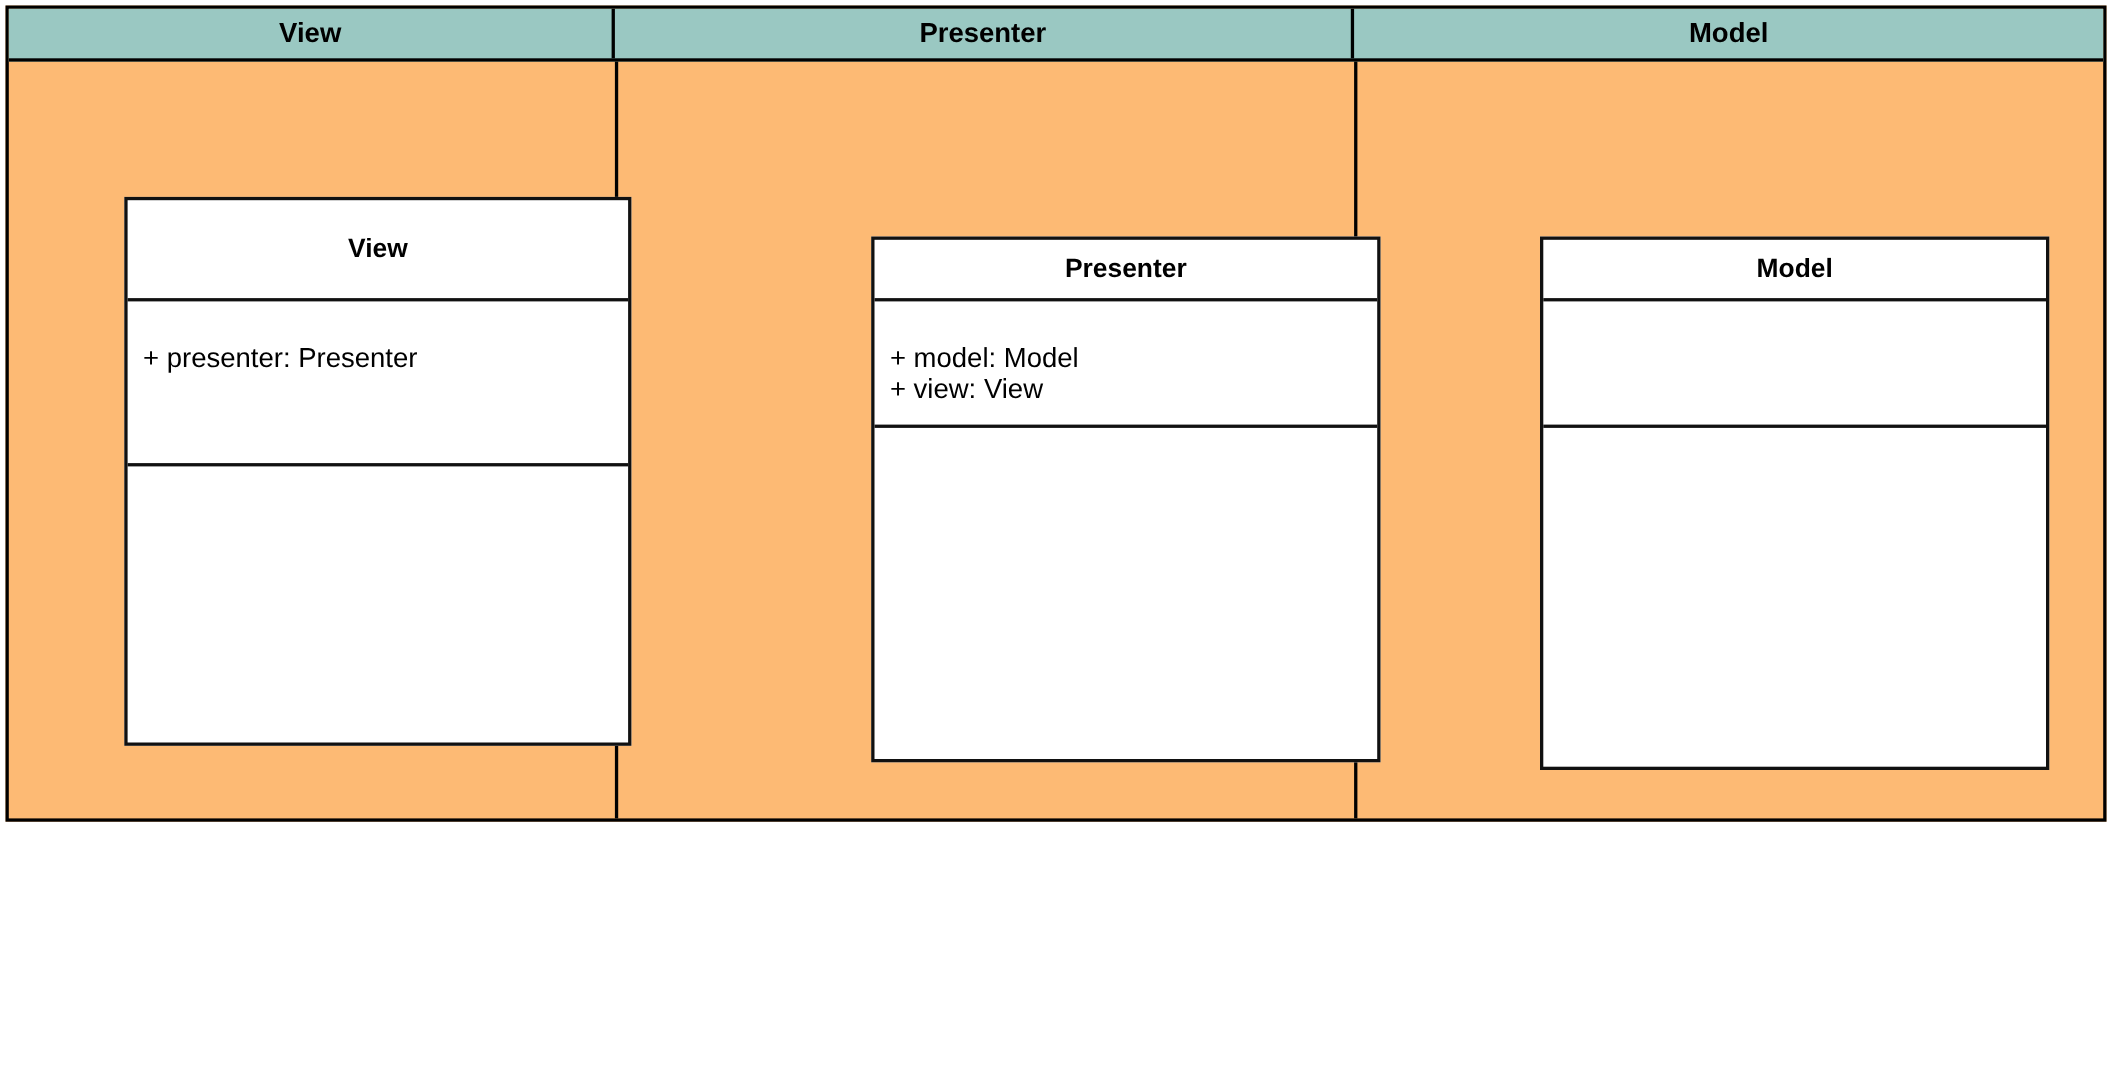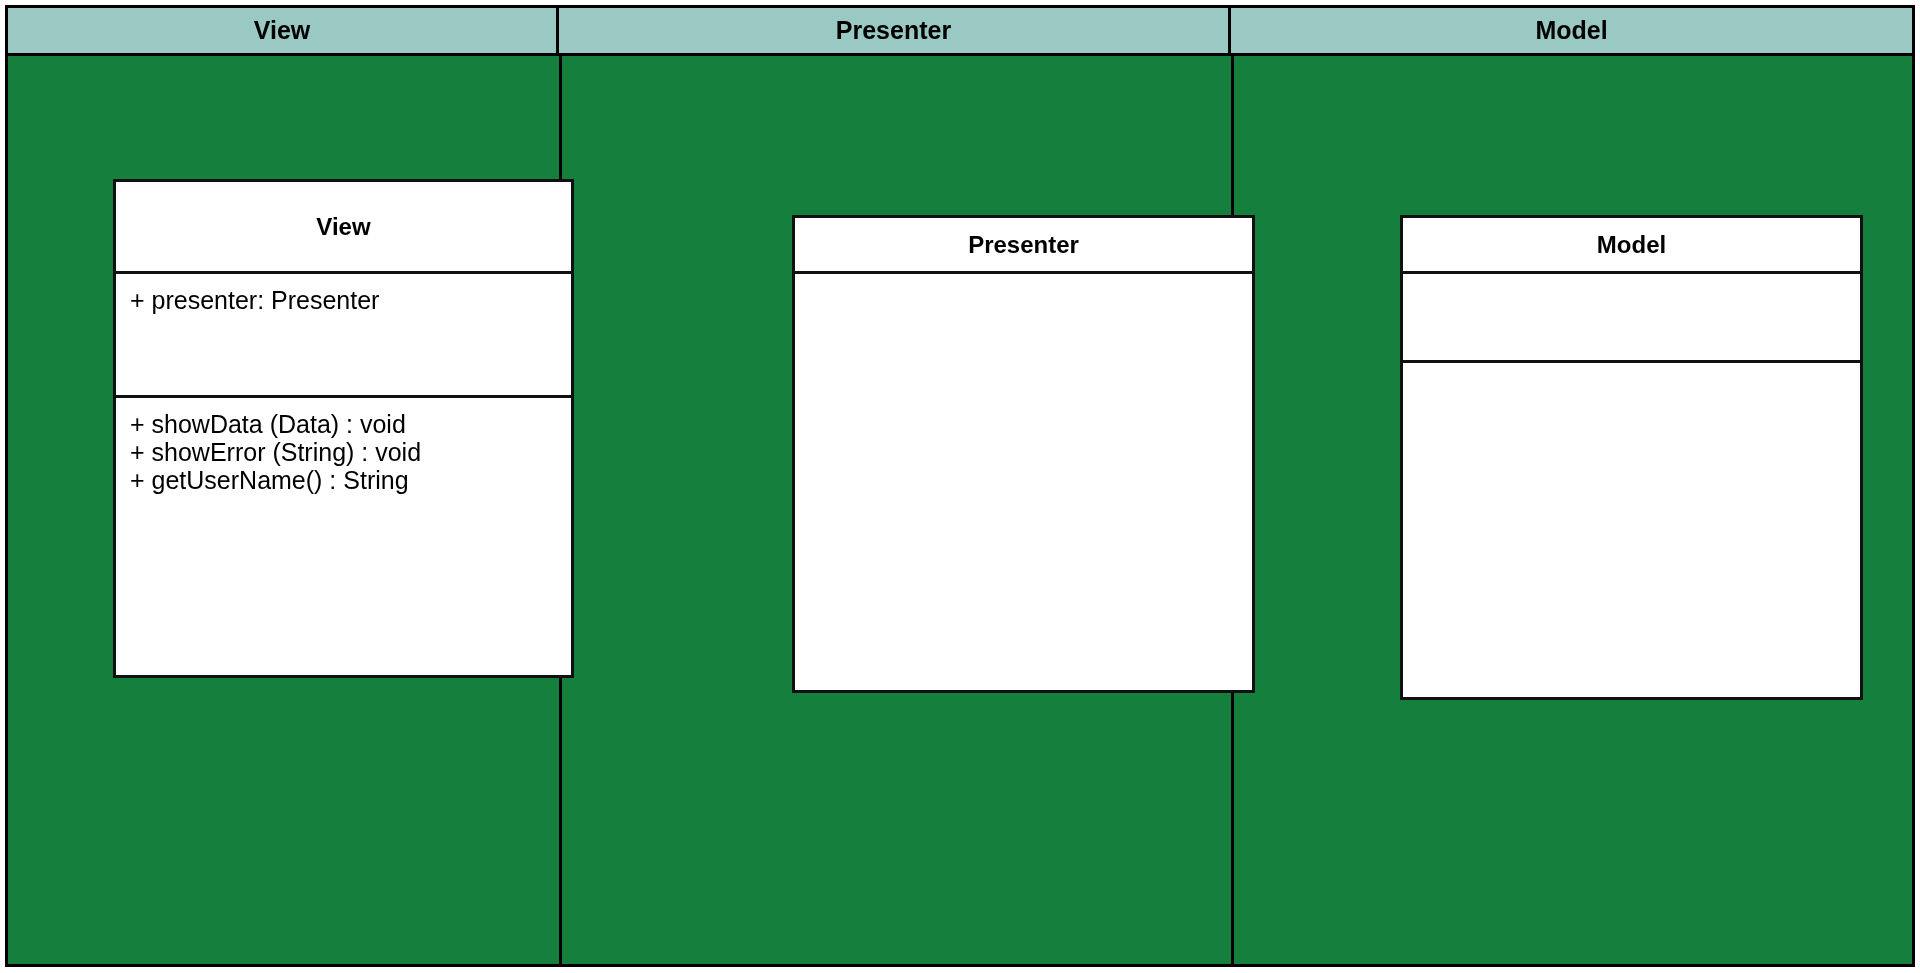--- a/index.html
+++ b/index.html
@@ -13,24 +13,24 @@
     font-family: "Liberation Sans", sans-serif;
     overflow: hidden;
   }
 
   
   #diagram {
     position: absolute;
     left: 5px;
     top: 5px;
     width: 1910px;
-    height: 962px;
+    height: 742px;
     box-sizing: border-box;
     border: 3px solid #000000;
-    background: #15803d;
+    background: #fdba74;
   }
 
   
   .lane-header-band {
     position: absolute;
     left: 0;
     top: 0;
     width: 100%;
     height: 48px;
     background: #9ac8c2;
@@ -78,47 +78,47 @@
     box-sizing: border-box;
   }
   .uml-compartment {
     box-sizing: border-box;
     padding: 12px 14px 0 14px;
     font-size: 25px;
     line-height: 1.12;
     color: #000000;
     white-space: pre-line;
     overflow: hidden;
+    margin-top: 26px;
   }
   .uml-compartment.attrs { border-bottom: 3px solid #111111; }
 </style>
 </head>
 <body>
 
 <div id="diagram">
 
   <div class="lane-header-band">
     <div class="lane-header divided" style="left:0; width:551px;">View</div>
     <div class="lane-header divided" style="left:551px; width:672px;">Presenter</div>
     <div class="lane-header" style="left:1223px; width:681px;">Model</div>
   </div>
 
   <div class="lane-divider" style="left:551px;"></div>
   <div class="lane-divider" style="left:1223px;"></div>
 
   <div class="uml-class" style="left:105px; top:171px; width:461px; height:499px;">
     <div class="uml-title" style="height:92px;">View</div>
     <div class="uml-compartment attrs" style="height:124px;">+ presenter: Presenter</div>
-    <div class="uml-compartment" style="height:277px;">+ showData (Data) : void
-+ showError (String) : void
-+ getUserName() : String</div>
   </div>
 
   <div class="uml-class" style="left:784px; top:207px; width:463px; height:478px;">
     <div class="uml-title" style="height:56px;">Presenter</div>
+    <div class="uml-compartment attrs" style="height:89px;">+ model: Model
++ view: View</div>
   </div>
 
   <div class="uml-class" style="left:1392px; top:207px; width:463px; height:485px;">
     <div class="uml-title" style="height:56px;">Model</div>
     <div class="uml-compartment attrs" style="height:89px;"></div>
   </div>
 
 </div>
 
 </body></html>

